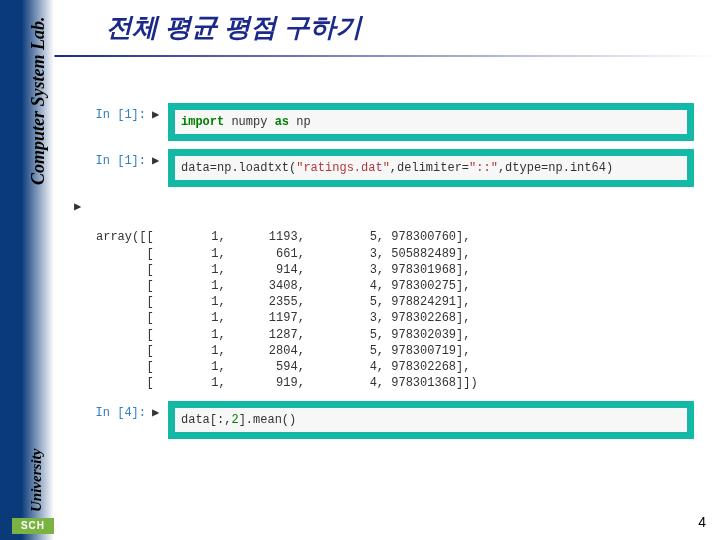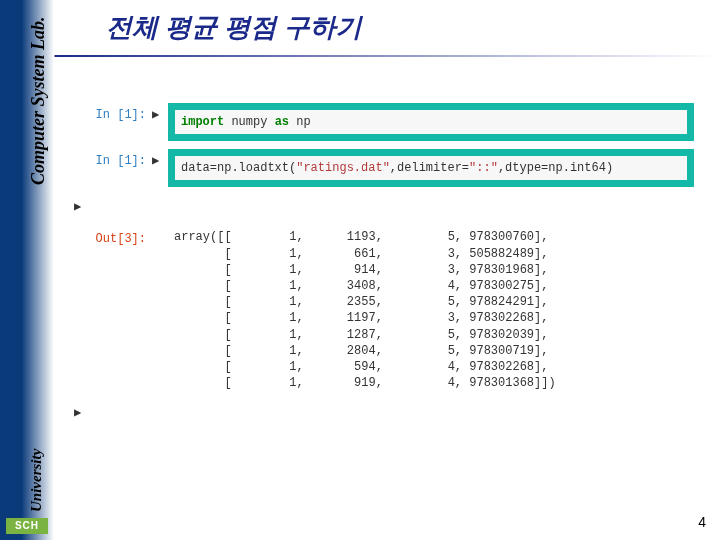--- a/index.html
+++ b/index.html
@@ -41,21 +41,21 @@
     transform-origin: left top;
     font-family: "Times New Roman", serif;
     font-style: italic;
     font-weight: bold;
     font-size: 15px;
     color: #000;
     white-space: nowrap;
   }
   .sch-logo {
     position: absolute;
-    left: 6px;
+    left: 12px;
     bottom: 6px;
     width: 42px;
     height: 16px;
     background: #7bb342;
     color: #fff;
     font-size: 10px;
     font-weight: bold;
     text-align: center;
     line-height: 16px;
     letter-spacing: 1px;
@@ -165,34 +165,35 @@
     <div class="prompt in">In [1]:</div>
     <div class="run-btn">▶</div>
     <div class="code-box">data=np.loadtxt(<span class="str">"ratings.dat"</span>,delimiter=<span class="str">"::"</span>,dtype=np.int64)</div>
   </div>
 
   <div class="cell-row">
     <div class="run-btn">▶</div>
   </div>
 
   <div class="cell-row">
-    <div class="prompt out">Out[3]:</div>
     <div class="run-btn"></div>
     <div class="output-box">array([[        1,      1193,         5, 978300760],
        [        1,       661,         3, 505882489],
        [        1,       914,         3, 978301968],
        [        1,      3408,         4, 978300275],
        [        1,      2355,         5, 978824291],
        [        1,      1197,         3, 978302268],
        [        1,      1287,         5, 978302039],
        [        1,      2804,         5, 978300719],
        [        1,       594,         4, 978302268],
        [        1,       919,         4, 978301368]])</div>
   </div>
 
   <div class="cell-row">
+    <div class="prompt in">In [4]:</div>
     <div class="run-btn">▶</div>
+    <div class="code-box">data[:,<span class="builtin">2</span>].mean()</div>
   </div>
 
 
 </div>
 
 <div class="page-num">4</div>
 
 </body></html>

